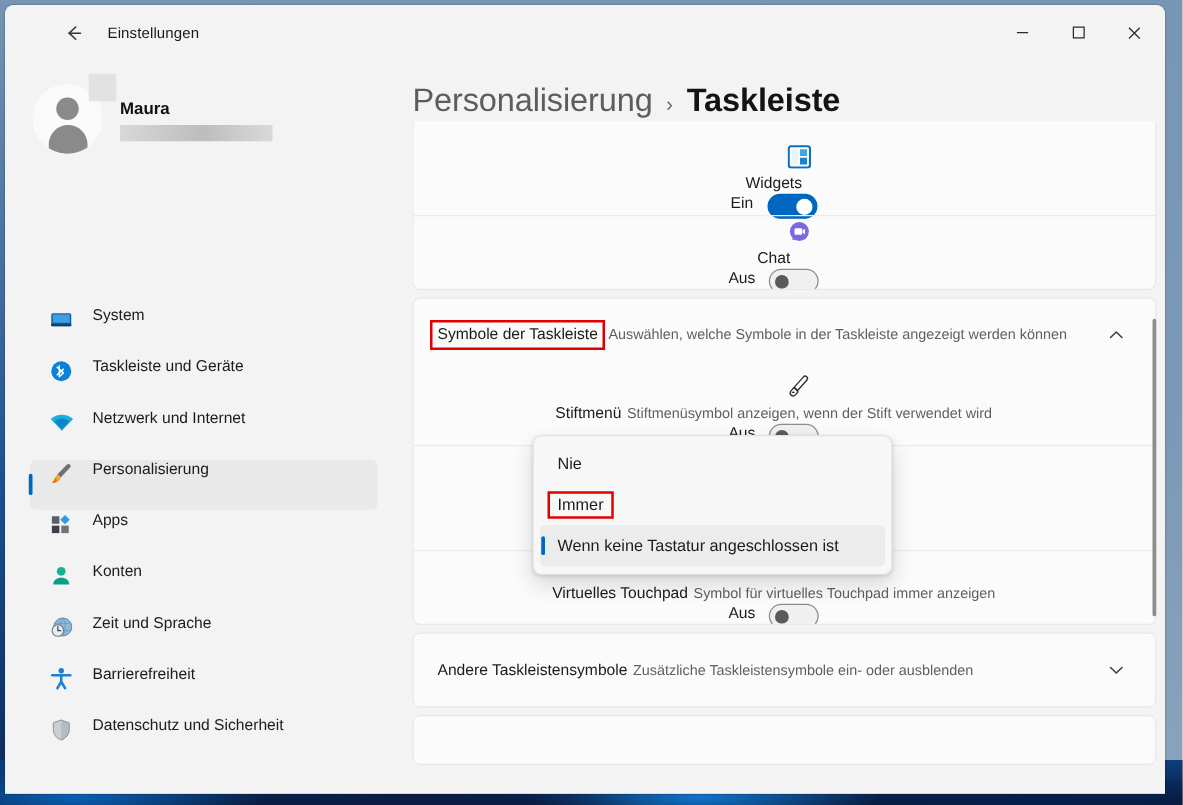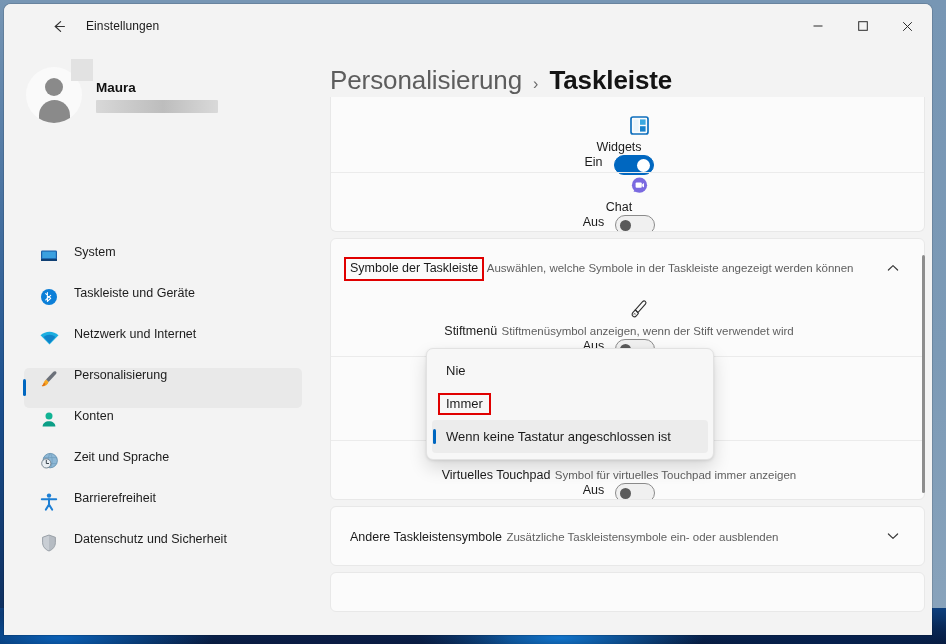--- a/index.html
+++ b/index.html
@@ -431,20 +431,31 @@
         <span class="navicon">
           <svg width="21" height="21" viewBox="0 0 21 21" aria-hidden="true">
             <path d="M16.8 2.6c.9.8.9 1.6.2 2.4L9.6 13 7 10.4 14.4 2.8c.8-.7 1.6-.8 2.4-.2Z" fill="#6b7079"></path>
             <path d="M9.6 13 7 10.4l-1.6 1.9c-.6.8-.8 1.9-1.5 3.2-.5.9-1.3 1.6-1.3 1.6s1.3.5 3.1-.2c1.6-.6 2.5-1.4 3.1-2.2Z" fill="#f5a623"></path>
             <path d="M4.2 15.2c-.5.9-1.6 1.9-1.6 1.9s1.4.3 2.5-.3c.8-.4 1.2-1 1.3-1.6.1-.8-.5-1.4-1.2-1.3-.5.1-.8.6-1 1.3Z" fill="#e0701a"></path>
           </svg>
         </span>
         <span class="navlabel">Personalisierung</span>
       </div>
 
+      <div class="navitem">
+        <span class="navicon">
+          <svg width="20" height="20" viewBox="0 0 20 20" aria-hidden="true">
+            <rect x="2.5" y="3" width="6" height="6" fill="#5b6068"></rect>
+            <rect x="2.5" y="10.5" width="6" height="6" fill="#3c4148"></rect>
+            <rect x="10" y="10.5" width="6" height="6" fill="#6d737c"></rect>
+            <path d="M13 2 16.8 5.7 13 9.4 9.2 5.7Z" fill="#2b9ce0"></path>
+          </svg>
+        </span>
+        <span class="navlabel">Apps</span>
+      </div>
 
       <div class="navitem">
         <span class="navicon">
           <svg width="20" height="20" viewBox="0 0 20 20" aria-hidden="true">
             <circle cx="10" cy="6" r="3.5" fill="#11b394"></circle>
             <path d="M3.6 16.5c0-3.3 2.9-5.3 6.4-5.3s6.4 2 6.4 5.3Z" fill="#0b9e86"></path>
           </svg>
         </span>
         <span class="navlabel">Konten</span>
       </div>

